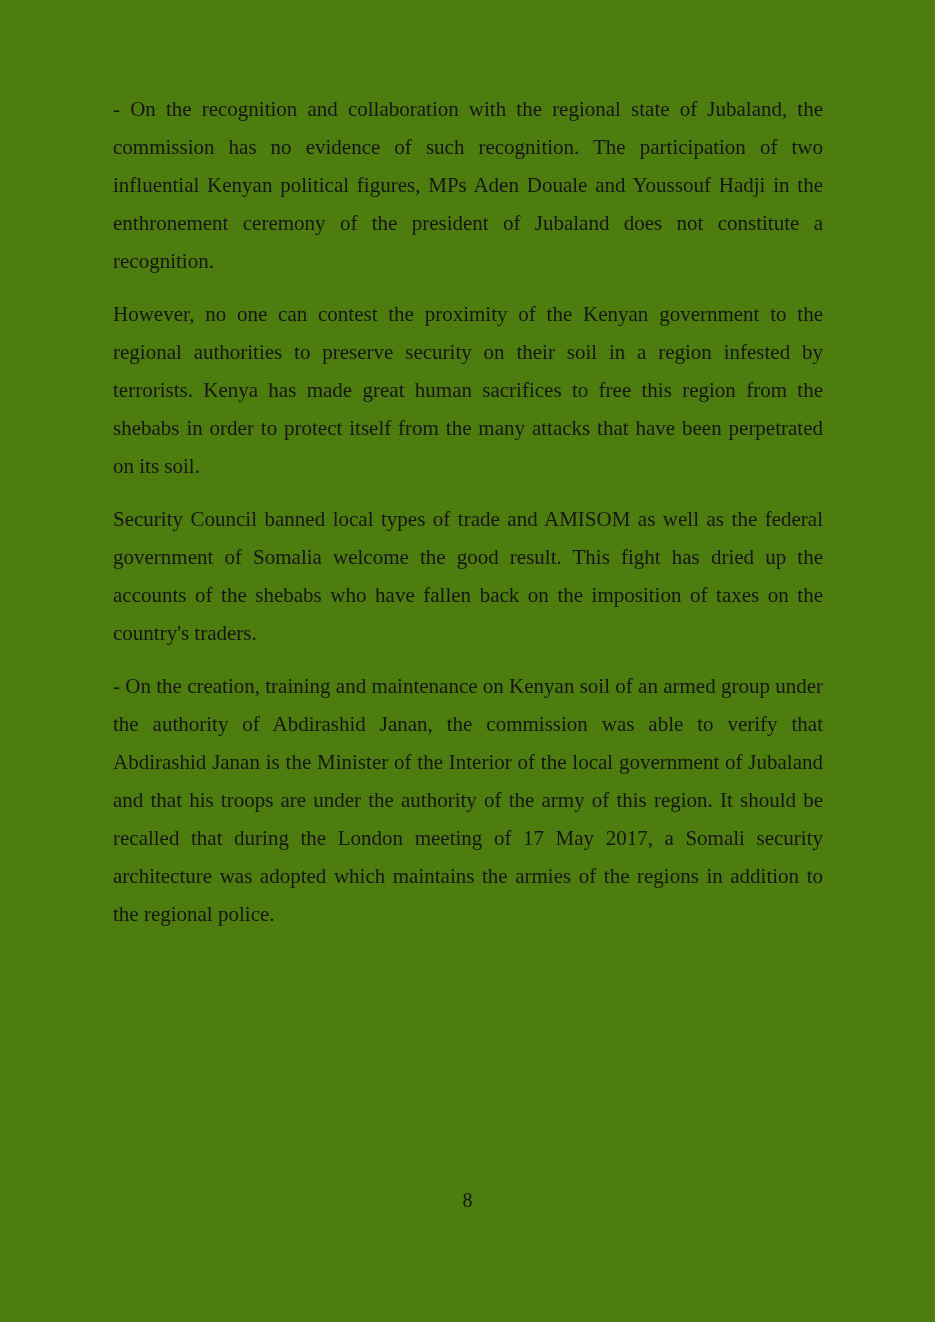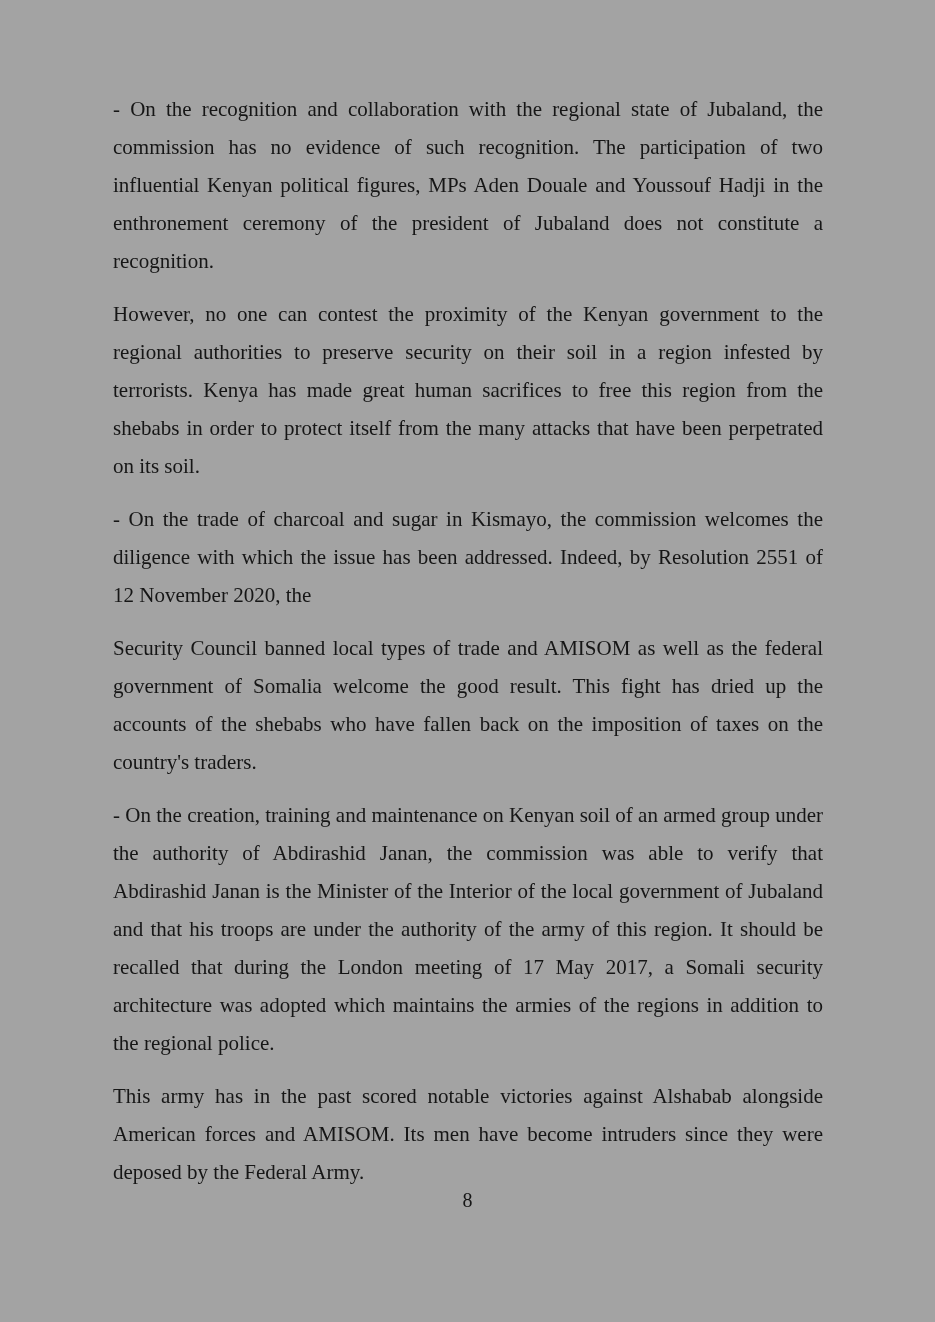--- a/index.html
+++ b/index.html
@@ -4,21 +4,21 @@
 <style>
   html, body {
     margin: 0;
     padding: 0;
     background: #ffffff;
   }
   .page {
     position: relative;
     width: 935px;
     height: 1322px;
-    background: #a3a3a3;
+    background: #4d7c0f;
     overflow: hidden;
     font-family: "Liberation Serif", "DejaVu Serif", serif;
     color: #161616;
   }
   .content {
     position: absolute;
     left: 113px;
     top: 90px;
     width: 710px;
   }
@@ -39,19 +39,17 @@
     line-height: 22px;
   }
 </style>
 </head>
 <body>
 
 <div class="page">
   <div class="content">
     <p>- On the recognition and collaboration with the regional state of Jubaland, the commission has no evidence of such recognition. The participation of two influential Kenyan political figures, MPs Aden Douale and Youssouf Hadji in the enthronement ceremony of the president of Jubaland does not constitute a recognition.</p>
     <p>However, no one can contest the proximity of the Kenyan government to the regional authorities to preserve security on their soil in a region infested by terrorists. Kenya has made great human sacrifices to free this region from the shebabs in order to protect itself from the many attacks that have been perpetrated on its soil.</p>
-    <p>- On the trade of charcoal and sugar in Kismayo, the commission welcomes the diligence with which the issue has been addressed. Indeed, by Resolution 2551 of 12 November 2020, the</p>
     <p> Security Council banned local types of trade and AMISOM as well as the federal government of Somalia welcome the good result. This fight has dried up the accounts of the shebabs who have fallen back on the imposition of taxes on the country's traders.</p>
     <p>- On the creation, training and maintenance on Kenyan soil of an armed group under the authority of Abdirashid Janan, the commission was able to verify that Abdirashid Janan is the Minister of the Interior of the local government of Jubaland and that his troops are under the authority of the army of this region. It should be recalled that during the London meeting of 17 May 2017, a Somali security architecture was adopted which maintains the armies of the regions in addition to the regional police.</p>
-    <p>This army has in the past scored notable victories against Alshabab alongside American forces and AMISOM.  Its men have become intruders since they were deposed by the Federal Army.</p>
   </div>
   <div class="page-number">8</div>
 </div>
 
 </body></html>

